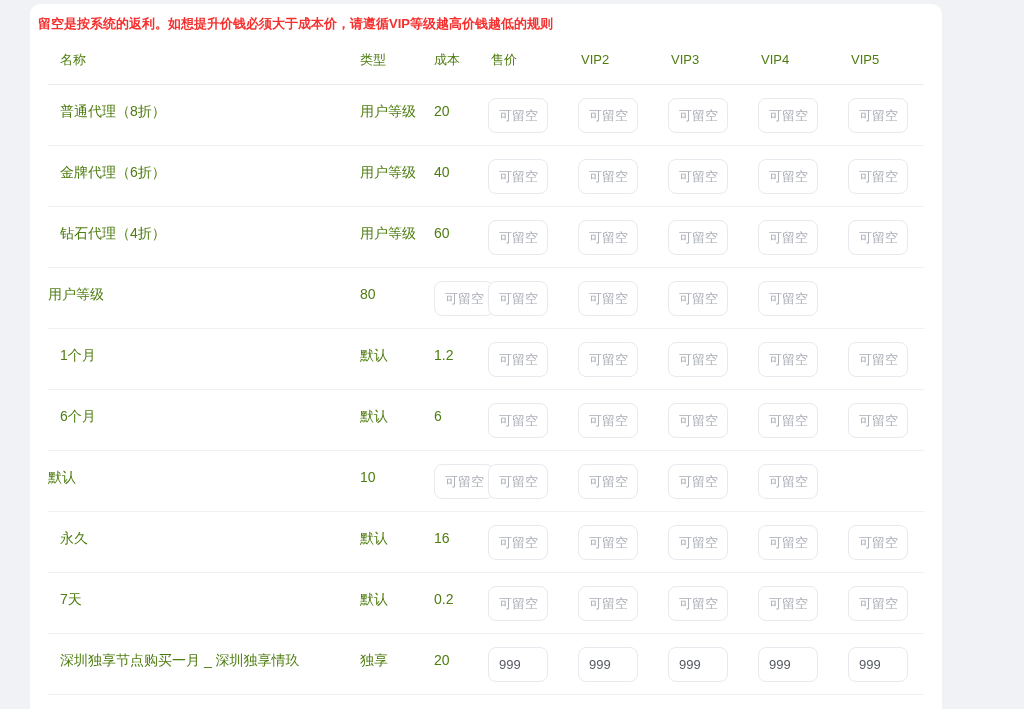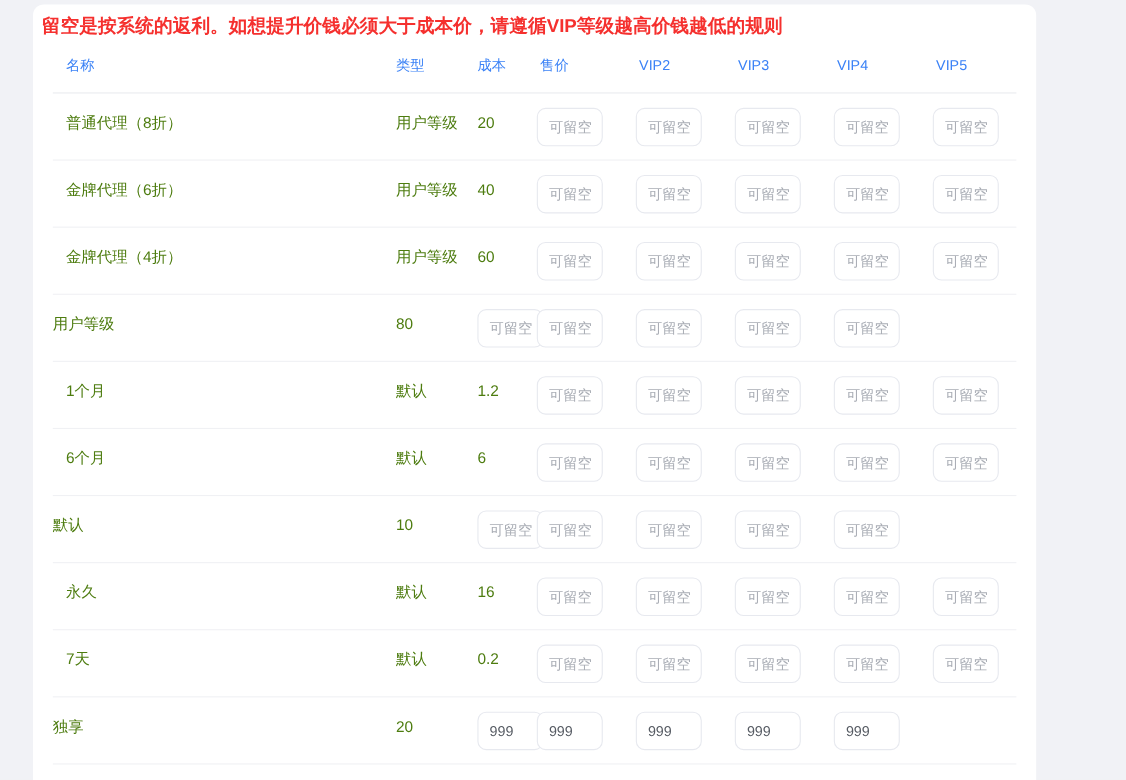--- a/index.html
+++ b/index.html
@@ -12,40 +12,40 @@
   .card {
     margin-left: 30px;
     margin-top: 4px;
     width: 912px;
     height: 705px;
     background: #ffffff;
     border-radius: 10px 10px 0 0;
   }
   .notice {
     padding: 9px 8px 0 8px;
-    font-size: 17px;
+    font-size: 13px;
     font-weight: bold;
     color: #f5302e;
     line-height: 22px;
     height: 31px;
     white-space: nowrap;
   }
   .table-wrap {
     margin: 0 18px;
     width: 876px;
   }
   .thead, .trow {
     display: grid;
     grid-template-columns: 312px 74px 54px 90px 90px 90px 90px 1fr;
     align-items: center;
   }
   .thead {
     height: 50px;
     border-bottom: 1px solid #e9ebef;
-    color: #3b82f6;
+    color: #4d7c0f;
     font-size: 13px;
   }
   .hcell.name { padding-left: 12px; }
   .hcell.inputcol { padding-left: 3px; }
   .trow {
     height: 61px;
     border-bottom: 1px solid #f0f1f4;
   }
   .cell {
     font-size: 14px;
@@ -107,21 +107,21 @@
       <div class="cell">用户等级</div>
       <div class="cell">40</div>
       <div class="icell"><input class="pinput" placeholder="可留空" value="" style=""></div>
       <div class="icell"><input class="pinput" placeholder="可留空" value="" style=""></div>
       <div class="icell"><input class="pinput" placeholder="可留空" value="" style=""></div>
       <div class="icell"><input class="pinput" placeholder="可留空" value="" style=""></div>
       <div class="icell"><input class="pinput" placeholder="可留空" value="" style=""></div>
     </div>
 
     <div class="trow">
-      <div class="cell name">金牌代理（4折）</div>
+      <div class="cell name">钻石代理（4折）</div>
       <div class="cell">用户等级</div>
       <div class="cell">60</div>
       <div class="icell"><input class="pinput" placeholder="可留空" value="" style=""></div>
       <div class="icell"><input class="pinput" placeholder="可留空" value="" style=""></div>
       <div class="icell"><input class="pinput" placeholder="可留空" value="" style=""></div>
       <div class="icell"><input class="pinput" placeholder="可留空" value="" style=""></div>
       <div class="icell"><input class="pinput" placeholder="可留空" value="" style=""></div>
     </div>
 
     <div class="trow">
@@ -182,20 +182,21 @@
       <div class="cell">默认</div>
       <div class="cell">0.2</div>
       <div class="icell"><input class="pinput" placeholder="可留空" value="" style=""></div>
       <div class="icell"><input class="pinput" placeholder="可留空" value="" style=""></div>
       <div class="icell"><input class="pinput" placeholder="可留空" value="" style=""></div>
       <div class="icell"><input class="pinput" placeholder="可留空" value="" style=""></div>
       <div class="icell"><input class="pinput" placeholder="可留空" value="" style=""></div>
     </div>
 
     <div class="trow">
+      <div class="cell name">深圳独享节点购买一月 _ 深圳独享情玖</div>
       <div class="cell">独享</div>
       <div class="cell">20</div>
       <div class="icell"><input class="pinput" placeholder="可留空" value="999" style=""></div>
       <div class="icell"><input class="pinput" placeholder="可留空" value="999" style=""></div>
       <div class="icell"><input class="pinput" placeholder="可留空" value="999" style=""></div>
       <div class="icell"><input class="pinput" placeholder="可留空" value="999" style=""></div>
       <div class="icell"><input class="pinput" placeholder="可留空" value="999" style=""></div>
     </div>
 
   </div>

